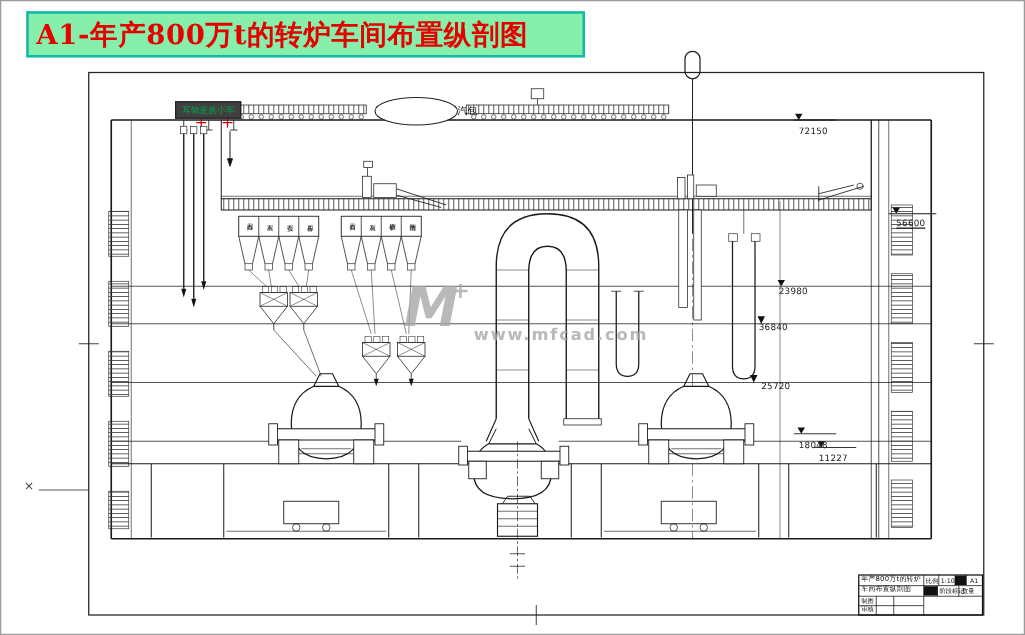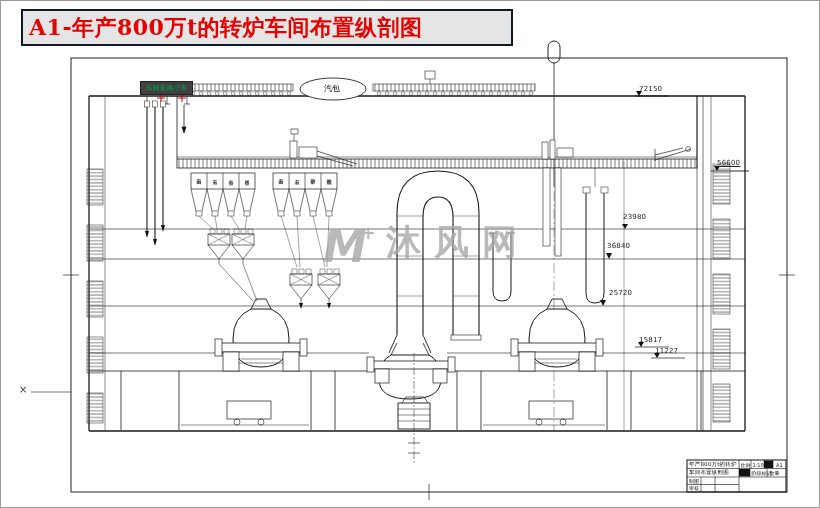--- a/index.html
+++ b/index.html
@@ -1,31 +1,31 @@
 <!DOCTYPE html>
 <html><head>
 <meta charset="utf-8">
 <style>
   html,body{margin:0;padding:0;background:#fff;}
   .page{position:relative;width:820px;height:508px;background:#ffffff;
         border:1px solid #9b9b9b;box-sizing:border-box;overflow:hidden;
         font-family:"DejaVu Sans",sans-serif;}
   svg.linework{position:absolute;left:0;top:0;}
   .lbl{position:absolute;line-height:1;color:#111;white-space:nowrap;}
-  .elev{font-size:7px;letter-spacing:.2px;color:#222;}
+  .elev{font-size:7px;letter-spacing:.2px;color:#222;margin-top:16px;}
   .vtext{writing-mode:vertical-rl;text-orientation:upright;font-size:5px;color:#222;}
-  .title-box{position:absolute;left:20px;top:8px;width:492px;height:37px;
-             border:2px solid #0f172a;display:flex;align-items:center;
-             padding-left:6px;box-sizing:border-box;background:#e5e5e5;}
+  .title-box{position:absolute;left:20px;top:8px;width:447px;height:37px;
+             border:2px solid #14b8a6;display:flex;align-items:center;
+             padding-left:6px;box-sizing:border-box;background:#86efac;}
   .title-text{font-family:"DejaVu Serif",serif;font-weight:bold;font-size:22px;
               color:#e60000;letter-spacing:.5px;}
   .green-tag{position:absolute;left:139px;top:80px;width:53px;height:14px;
              border:1px solid #222;display:flex;align-items:center;justify-content:center;
              font-size:7px;color:#00a34a;background:#404040;box-sizing:border-box;}
-  .steam{font-size:8px;}
+  .steam{font-size:8px;margin-left:42px;}
   .xmark{font-size:10px;color:#444;}
   .wm{position:absolute;left:322px;top:224px;color:#a8a8a8;opacity:.8;pointer-events:none;}
   .wm-row{display:flex;align-items:flex-start;}
   .wm-logo{font-size:44px;font-weight:bold;font-style:italic;line-height:1;}
   .wm-plus{font-size:18px;font-weight:bold;margin:-3px 0 0 -6px;}
   .wm-name{font-size:35px;font-weight:bold;letter-spacing:13px;margin-left:10px;line-height:1;}
   .wm-url{font-size:13px;font-weight:bold;letter-spacing:1.5px;margin:-8px 0 0 56px;}
   .tb{font-size:5px;color:#111;}
   .tb-name{font-size:5.5px;letter-spacing:.2px;}
 </style>
@@ -331,21 +331,21 @@
 
   <div class="green-tag">耳轴更换小车</div>
 
   <span class="lbl steam" style="left:323px;top:84px;">汽包</span>
 
   <span class="lbl elev" style="left:638px;top:85px;">72150</span>
   <span class="lbl elev" style="left:716px;top:159px;text-decoration:underline;">56600</span>
   <span class="lbl elev" style="left:622px;top:213px;">23980</span>
   <span class="lbl elev" style="left:606px;top:242px;text-align:right;">36840</span>
   <span class="lbl elev" style="left:608px;top:289px;">25720</span>
-  <span class="lbl elev" style="left:638px;top:336px;">15817</span>
+  <span class="lbl elev" style="left:638px;top:336px;">18048</span>
   <span class="lbl elev" style="left:654px;top:347px;">11227</span>
 
   <span class="lbl vtext" style="left:195px;top:174px;">白云石</span>
   <span class="lbl vtext" style="left:211px;top:175px;">石灰</span>
   <span class="lbl vtext" style="left:227px;top:175px;">萤石</span>
   <span class="lbl vtext" style="left:243px;top:175px;">备用</span>
   <span class="lbl vtext" style="left:277px;top:174px;">白云石</span>
   <span class="lbl vtext" style="left:293px;top:175px;">石灰</span>
   <span class="lbl vtext" style="left:309px;top:174px;">铁矿石</span>
   <span class="lbl vtext" style="left:325px;top:174px;">压渣剂</span>
@@ -359,17 +359,17 @@
   <span class="lbl tb" style="left:775px;top:461.5px;">A1</span>
   <span class="lbl tb" style="left:750.5px;top:470px;">阶段标记</span>
   <span class="lbl tb" style="left:768.5px;top:470px;">数量</span>
   <span class="lbl tb" style="left:688px;top:477.5px;">制图</span>
   <span class="lbl tb" style="left:688px;top:485px;">审核</span>
 
   <div class="wm">
     <div class="wm-row">
       <span class="wm-logo">M</span>
       <span class="wm-plus">+</span>
-      <span class="wm-name">沐风网</span>
     </div>
+    <div class="wm-url">www.mfcad.com</div>
   </div>
 
 </div>
 
 </body></html>

